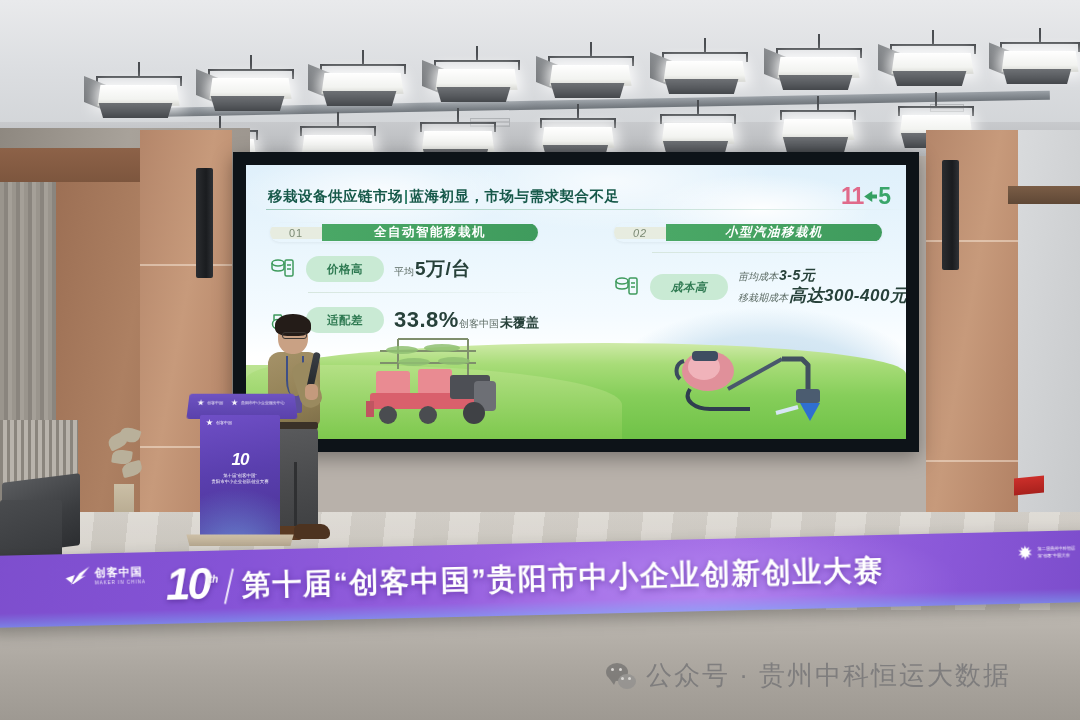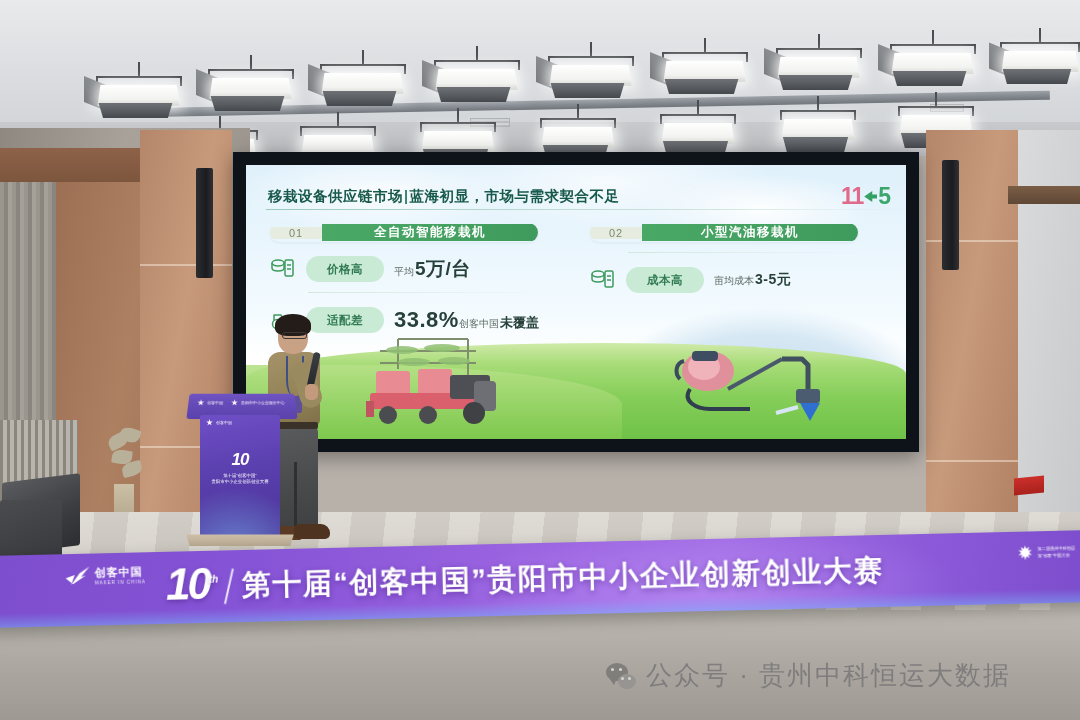--- a/index.html
+++ b/index.html
@@ -193,21 +193,21 @@
   .logo1115 .leaf {
     width: 13px; height: 11px; background: #34a062;
     clip-path: polygon(0 50%, 62% 0, 62% 32%, 100% 32%, 100% 68%, 62% 68%, 62% 100%);
     display: inline-block;
   }
 
   .col {
     position: absolute; top: 58px; width: 300px;
   }
   .col.left { left: 24px; }
-  .col.right { left: 344px; }
+  .col.right { left: 368px; font-style: italic; }
 
   .head-pill {
     display: flex; align-items: center; height: 19px;
     border-radius: 11px; overflow: hidden;
     box-shadow: 0 1px 3px rgba(0,0,0,0.06);
     width: 268px;
   }
   .head-num {
     width: 52px; background: #e7ece0; color: #7b8a74;
     font-size: 11px; display: flex; align-items: center; justify-content: center;
@@ -672,20 +672,24 @@
                 <ellipse cx="7" cy="5" rx="6" ry="3" fill="none" stroke="#3f9b5d" stroke-width="1.5"></ellipse>
                 <path d="M1 5v5c0 1.7 2.7 3 6 3s6-1.3 6-3V5" fill="none" stroke="#3f9b5d" stroke-width="1.5"></path>
                 <rect x="14" y="2" width="8" height="16" rx="1.5" fill="none" stroke="#3f9b5d" stroke-width="1.5"></rect>
                 <path d="M16 7h4M16 11h4" stroke="#3f9b5d" stroke-width="1.3"></path>
               </svg>
           </div>
           <div class="fact-chip">成本高</div>
           <div class="fact-val">
             <span class="sm">亩均成本</span>
             <span class="big" style="font-size:14px">3-5元</span>
+            <span class="line2">
+              <span class="sm">移栽期成本</span>
+              <span class="big" style="font-size:17px">高达300-400元</span>
+            </span>
           </div>
         </div>
       </div>
 
       <div class="grass"></div>
       <div class="grass2"></div>
 
       <div class="machine-red">
         <svg width="180" height="96" viewBox="0 0 180 96">
           <g stroke="#7f8f6c" stroke-width="2" fill="none">

